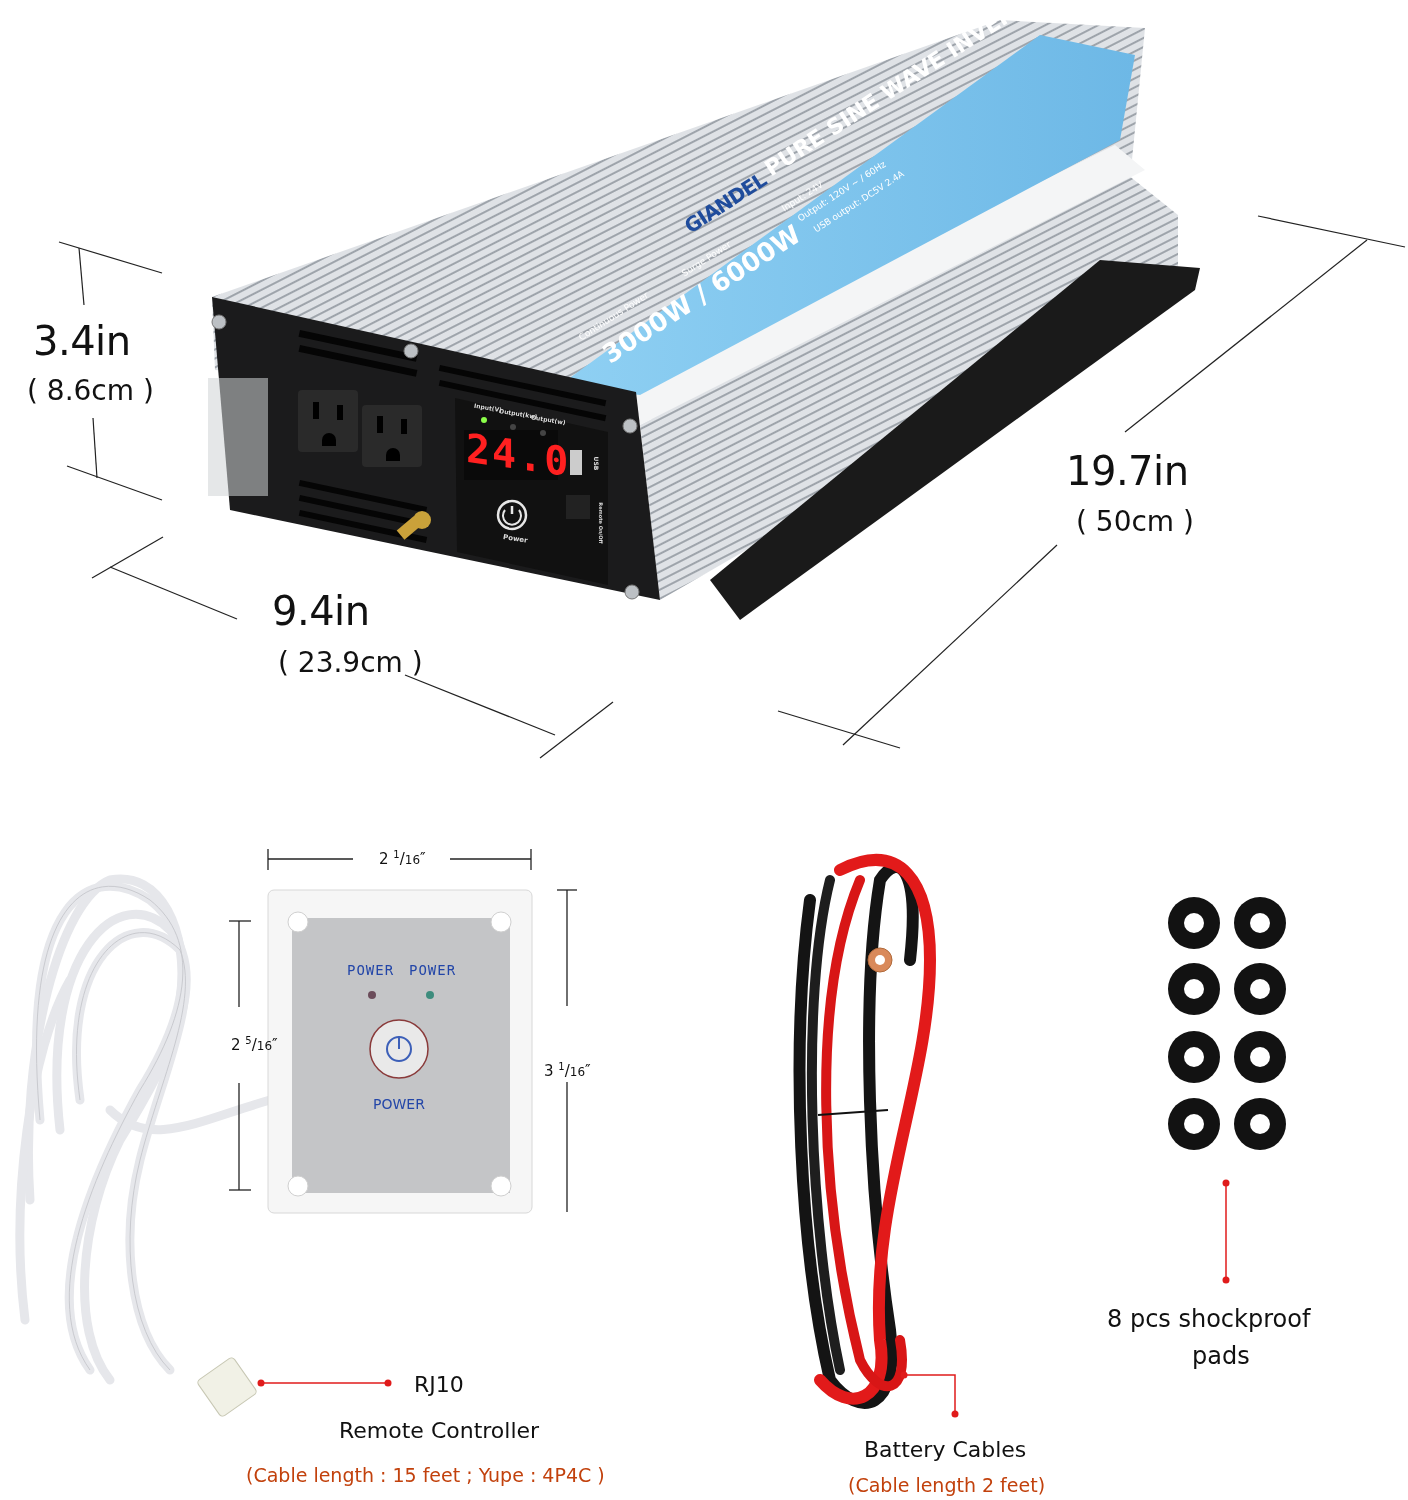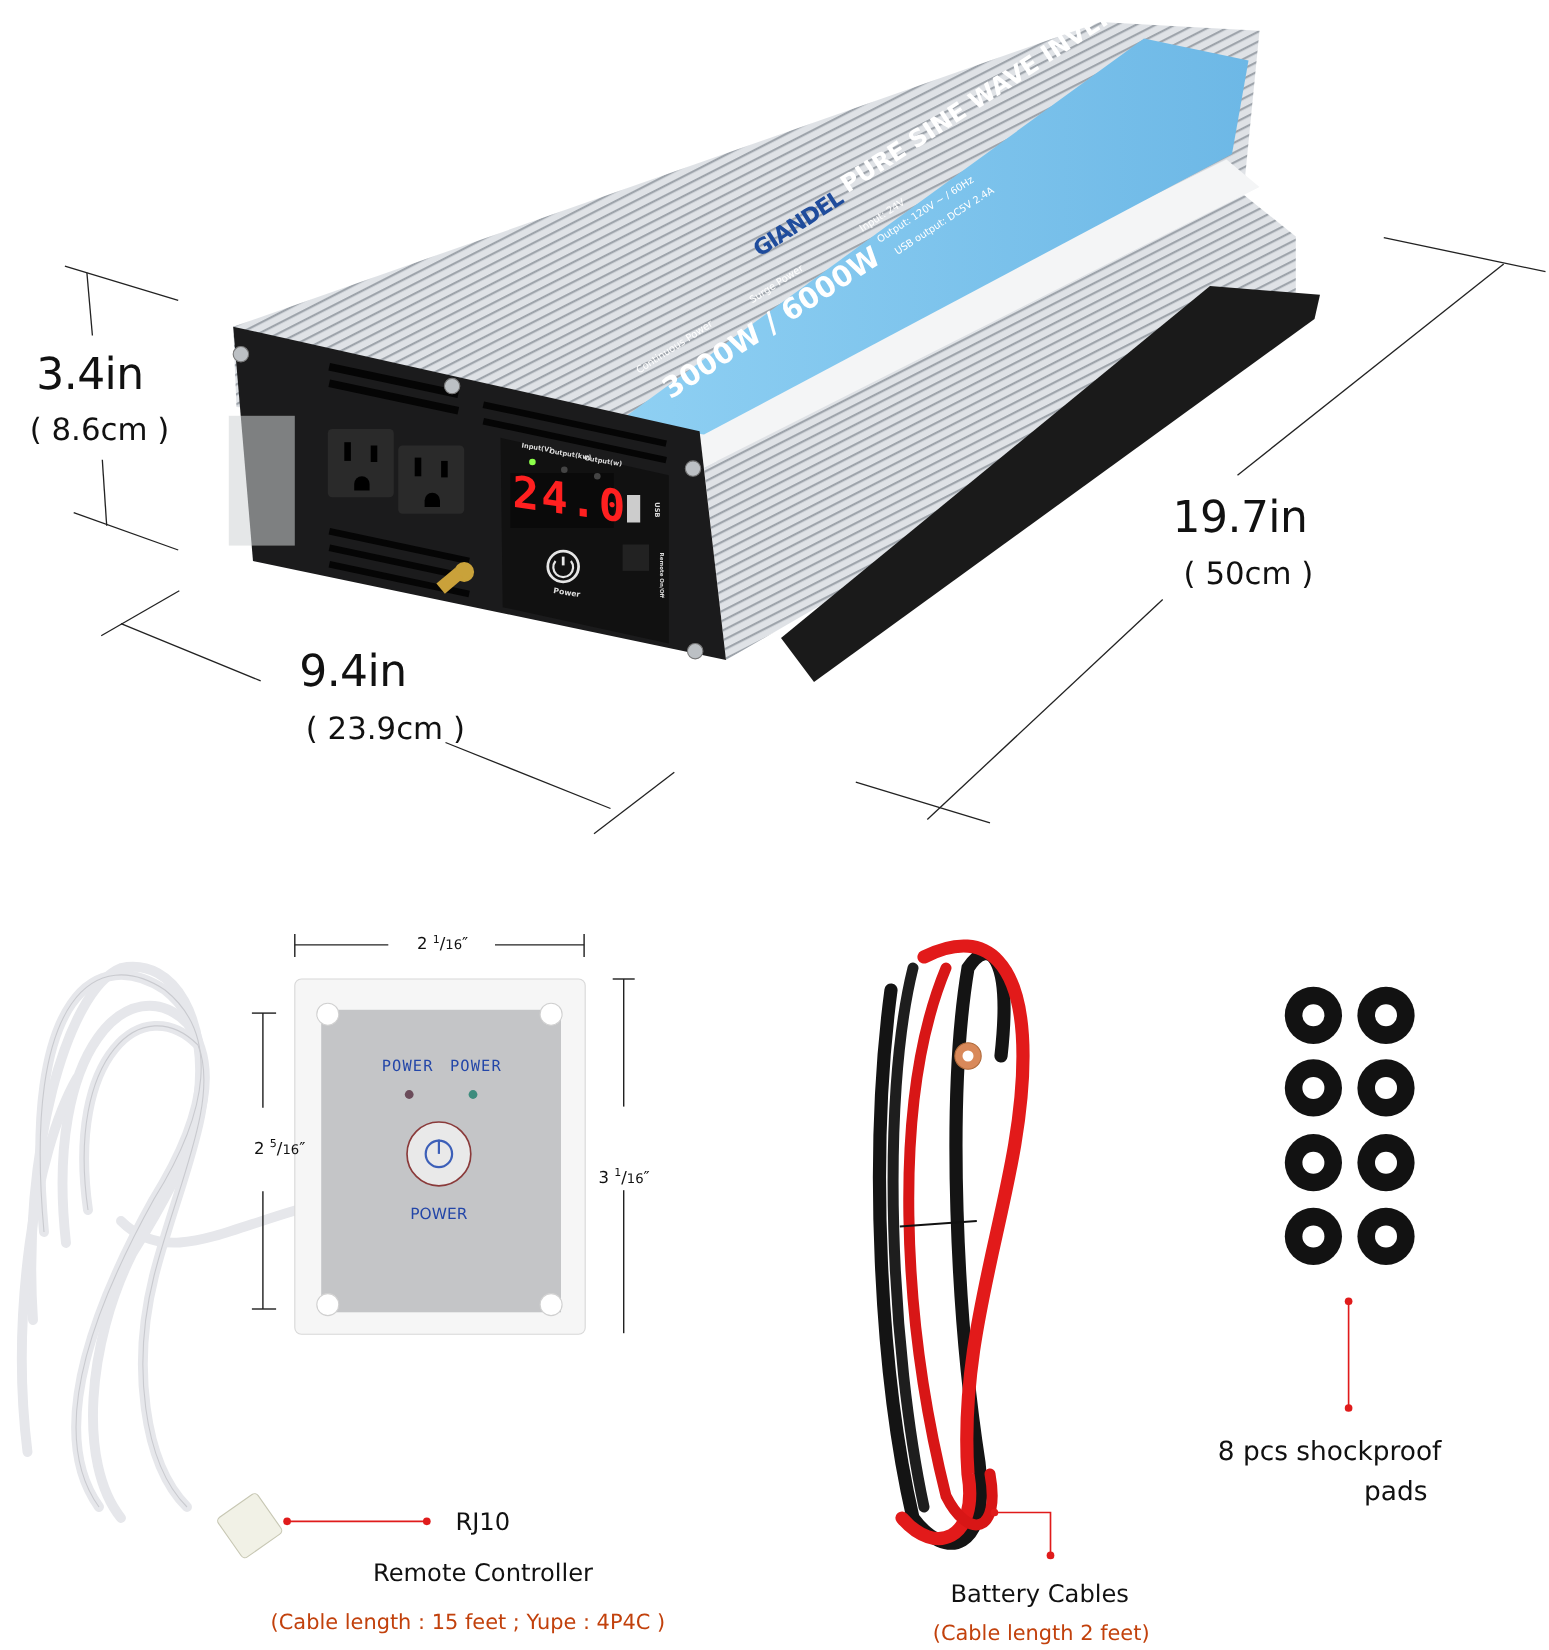--- a/index.html
+++ b/index.html
@@ -242,13 +242,13 @@
     <circle cx="1194" cy="1057" r="10"></circle>
       <circle cx="1260" cy="1057" r="10"></circle>
     <circle cx="1194" cy="1124" r="10"></circle>
       <circle cx="1260" cy="1124" r="10"></circle>
   </g>
   <line x1="1226" y1="1183" x2="1226" y2="1280" stroke="#e01b1b" stroke-width="1.5"></line>
   <circle cx="1226" cy="1183" r="3.5" fill="#e01b1b"></circle>
   <circle cx="1226" cy="1280" r="3.5" fill="#e01b1b"></circle>
 </svg>
 <div class="abs cap-title" style="left:1107px;top:1305px;font-size:24px;">8 pcs shockproof</div>
-<div class="abs cap-title" style="left:1240px;top:1342px;font-size:24px;">pads</div>
+<div class="abs cap-title" style="left:1192px;top:1342px;font-size:24px;">pads</div>
 
 </body></html>

